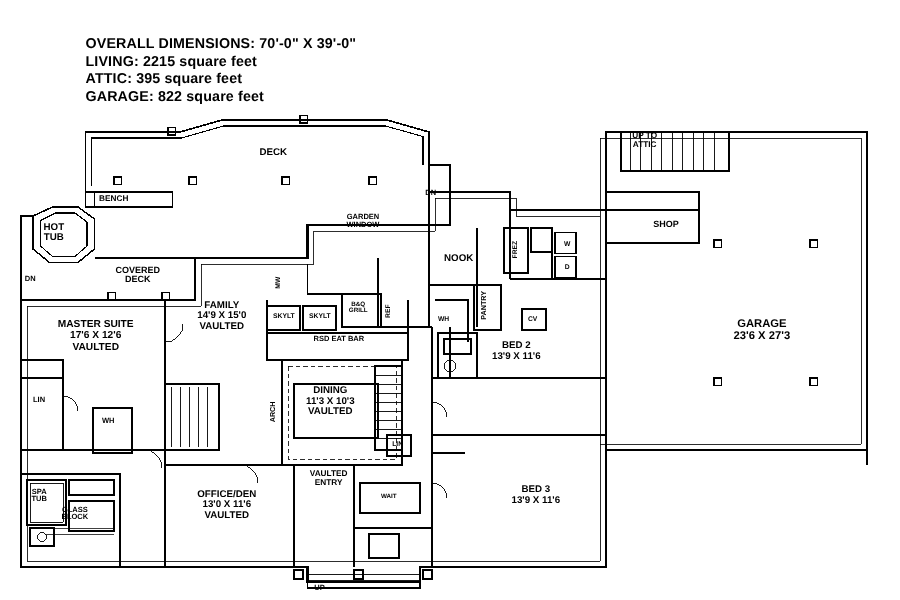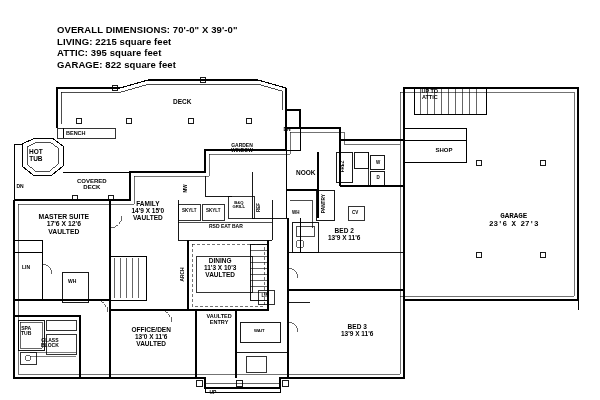--- a/index.html
+++ b/index.html
@@ -231,21 +231,21 @@
     <div class="lbl" style="font-size: 5.5px; left: 66px; top: 131px;">BENCH</div>
     <div class="lbl" style="font-size: 6.5px; left: 173px; top: 97.5px;">DECK</div>
     <div class="lbl" style="font-size: 6px; left: 77px; top: 177.5px;">COVERED
 DECK</div>
     <div class="lbl" style="font-size: 5px; left: 231px; top: 142.5px;">GARDEN
 WINDOW</div>
     <div class="lbl" style="font-size: 6.5px; left: 296px; top: 168.5px;">NOOK</div>
     <div class="lbl" style="font-size: 5.5px; left: 421.5px; top: 89px;">UP TO
 ATTIC</div>
     <div class="lbl" style="font-size: 6px; left: 435.5px; top: 147px;">SHOP</div>
-    <div class="lbl" style="font-size: 7.5px; left: 489px; top: 212px; font-family: Liberation Mono, monospace;">GARAGE
+    <div class="lbl" style="font-size: 7.5px; left: 489px; top: 212px;">GARAGE
 23'6 X 27'3</div>
     <div class="lbl" style="font-size: 6.5px; left: 131.5px; top: 199.5px;">FAMILY
 14'9 X 15'0
 VAULTED</div>
     <div class="lbl" style="font-size: 6.8px; left: 38.5px; top: 213px;">MASTER SUITE
 17'6 X 12'6
 VAULTED</div>
     <div class="lbl" style="font-size: 6.5px; left: 204px; top: 256.5px;">DINING
 11'3 X 10'3
 VAULTED</div>

